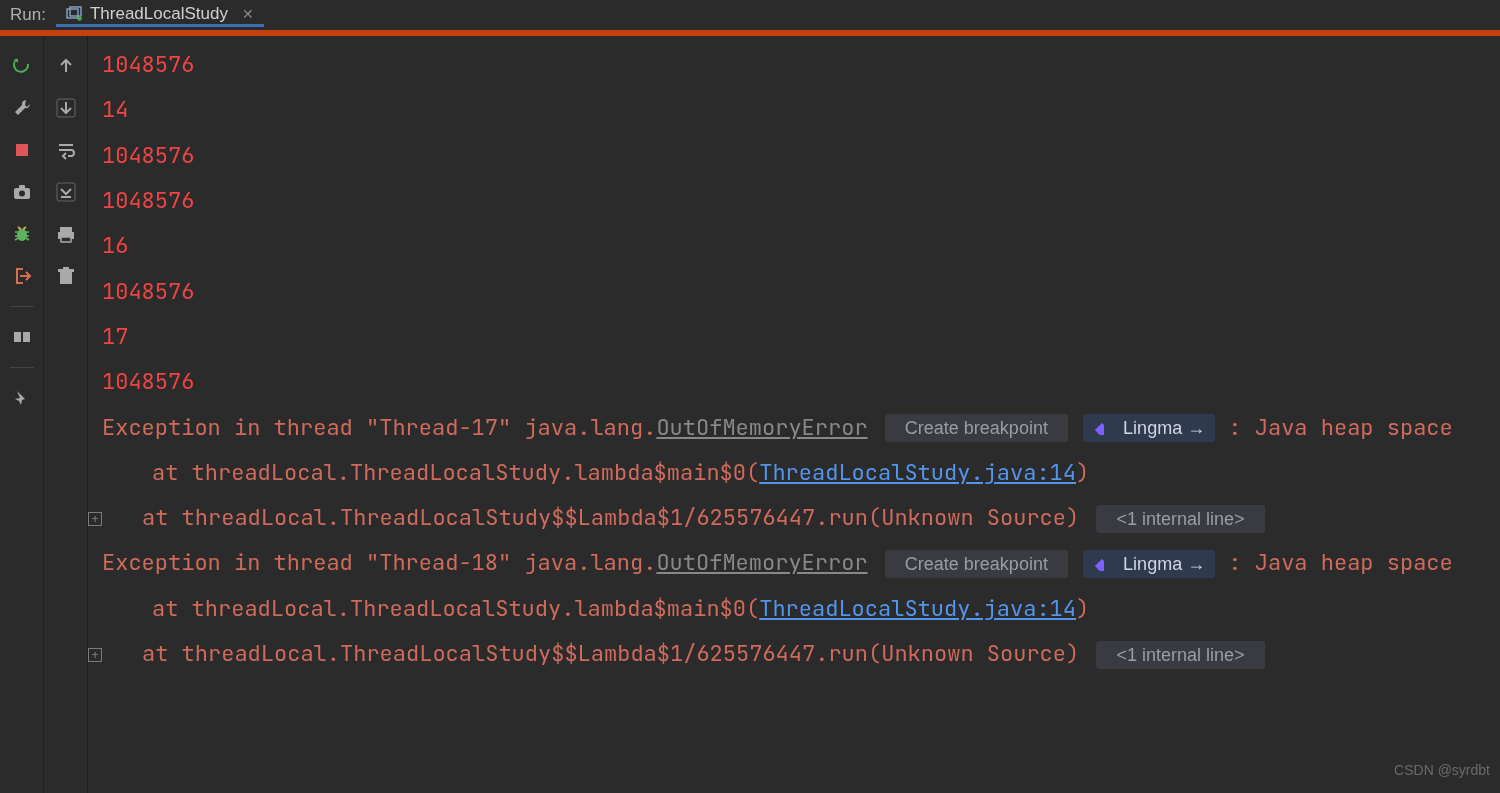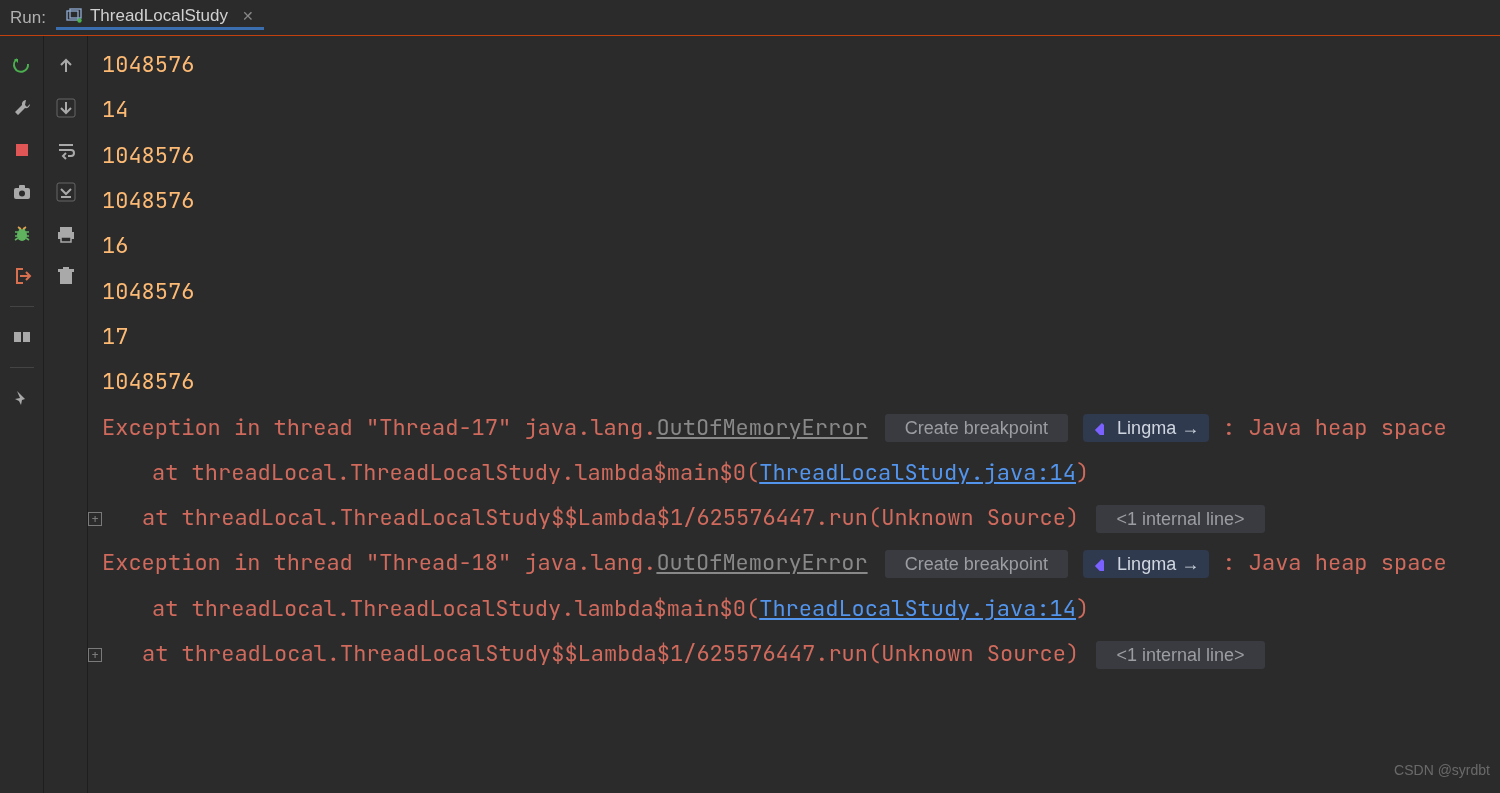--- a/index.html
+++ b/index.html
@@ -13,21 +13,21 @@
     overflow: hidden;
     display: flex;
     flex-direction: column;
   }
   .header {
     height: 36px;
     display: flex;
     align-items: center;
     padding: 0 4px;
     background: #2b2b2b;
-    border-bottom: 1px solid #c2410c;
+    border-bottom: 6px solid #c2410c;
   }
   .run-label {
     font-family: -apple-system, sans-serif;
     font-size: 17px;
     color: #b0b0b0;
     padding: 0 10px 0 6px;
   }
   .run-tab {
     display: flex;
     align-items: center;
@@ -69,34 +69,34 @@
   .console {
     flex:1;
     background: #2b2b2b;
     padding: 6px 0 0 14px;
     overflow:hidden;
     line-height: 2.06;
     font-size: 22px;
     position:relative;
   }
   .line { white-space: pre; }
-  .txt-gray { color:#fdba74; }
+  .txt-gray { color:#ef4444; }
   .txt-red { color:#cf6a5d; }
   .link-gray { color:#888; text-decoration: underline; }
   .link-blue { color:#5394ec; text-decoration: underline; margin-top: 34px; }
   .badge-gray {
     background:#393b40; color:#9b9da2; border-radius:3px;
     padding:0 20px; margin-left:4px; display:inline-block;
     font-family: -apple-system, sans-serif; font-size:18px;
     line-height:28px; vertical-align:middle;
   }
   .badge-lingma {
     background:#2f3a4f; color:#d0d6e0; border-radius:4px;
     padding:0 10px 0 6px; margin-left:2px; display:inline-flex;
-    align-items:center; gap:12px;
+    align-items:center; gap:18px;
     font-family: -apple-system, sans-serif; font-size:18px;
     line-height:28px; vertical-align:middle;
   }
   .lingma-diamond { width:16px; height:16px; display:flex; align-items:center; justify-content:center;}
   .expand-box {
     display:inline-block; width:14px; height:14px; border:1px solid #7a7a7a;
     position:relative; vertical-align:middle; margin-right:2px;
     color:#7a7a7a; font-size:12px; line-height:12px; text-align:center;
   }
   .indent1 { padding-left: 50px; }

